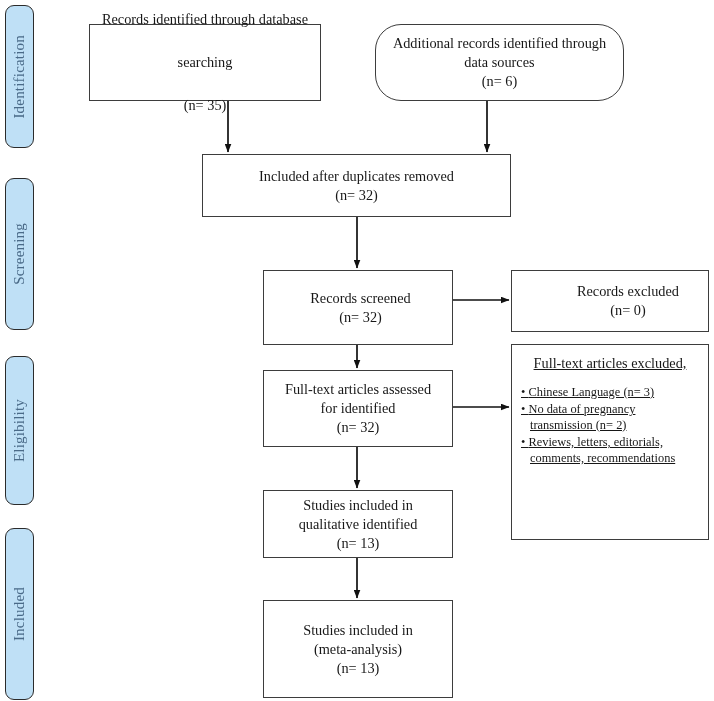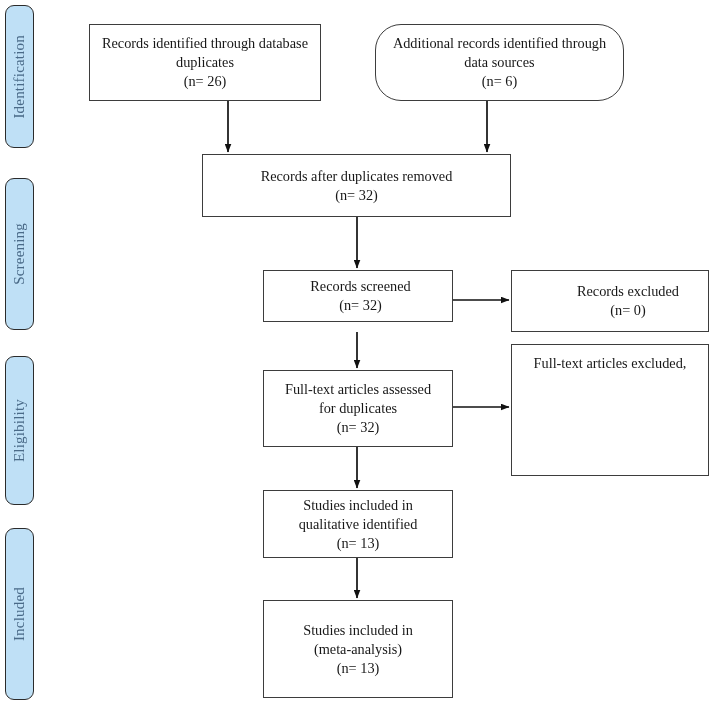--- a/index.html
+++ b/index.html
@@ -143,57 +143,62 @@
 
     <line x1="357" y1="332" x2="357" y2="368" stroke="#111111" stroke-width="1.7" marker-end="url(#arrowhead)"></line>
 
     <line x1="453" y1="407" x2="509" y2="407" stroke="#111111" stroke-width="1.7" marker-end="url(#arrowhead)"></line>
 
     <line x1="357" y1="447" x2="357" y2="488" stroke="#111111" stroke-width="1.7" marker-end="url(#arrowhead)"></line>
 
     <line x1="357" y1="558" x2="357" y2="598" stroke="#111111" stroke-width="1.7" marker-end="url(#arrowhead)"></line>
   </svg>
 
-  <div class="flow-box" style="left:89px; top:24px; width:232px; height:77px;">
+  <div class="flow-box" style="left:89px; top:24px; width:232px; height:77px;gap:24px;">
     <span class="line">Records identified through database</span>
-    <span class="line">duplicates</span>
-    <span class="line">(n= 26)</span>
+    <span class="line">searching</span>
+    <span class="line">(n= 35)</span>
   </div>
 
   <div class="flow-box" style="left:375px; top:24px; width:249px; height:77px;border-radius:26px;">
     <span class="line">Additional records identified through</span>
     <span class="line">data sources</span>
     <span class="line">(n= 6)</span>
   </div>
 
   <div class="flow-box" style="left:202px; top:154px; width:309px; height:63px;">
-    <span class="line">Records after duplicates removed</span>
+    <span class="line">Included after duplicates removed</span>
     <span class="line">(n= 32)</span>
   </div>
 
-  <div class="flow-box" style="left:263px; top:270px; width:190px; height:52px;padding-left:13px;">
+  <div class="flow-box" style="left:263px; top:270px; width:190px; height:75px;padding-left:13px;">
     <span class="line">Records screened</span>
     <span class="line">(n= 32)</span>
   </div>
 
   <div class="flow-box" style="left:511px; top:270px; width:198px; height:62px;padding-left:44px;">
     <span class="line">Records excluded</span>
     <span class="line">(n= 0)</span>
   </div>
 
   <div class="flow-box" style="left:263px; top:370px; width:190px; height:77px;">
     <span class="line">Full-text articles assessed</span>
-    <span class="line">for duplicates</span>
+    <span class="line">for identified</span>
     <span class="line">(n= 32)</span>
   </div>
 
-  <div class="flow-box reasons" style="left:511px; top:344px; width:198px; height:132px;">
+  <div class="flow-box reasons" style="left:511px; top:344px; width:198px; height:196px;text-decoration:underline;">
     <div class="reasons-head">
       <span class="line">Full-text articles excluded,</span>
     </div>
+    <ul class="reasons-list">
+      <li>Chinese Language (n= 3)</li>
+      <li>No data of pregnancy transmission (n= 2)</li>
+      <li>Reviews, letters, editorials, comments, recommendations</li>
+    </ul>
   </div>
 
   <div class="flow-box" style="left:263px; top:490px; width:190px; height:68px;">
     <span class="line">Studies included in</span>
     <span class="line">qualitative identified</span>
     <span class="line">(n= 13)</span>
   </div>
 
   <div class="flow-box" style="left:263px; top:600px; width:190px; height:98px;">
     <span class="line">Studies included in</span>

